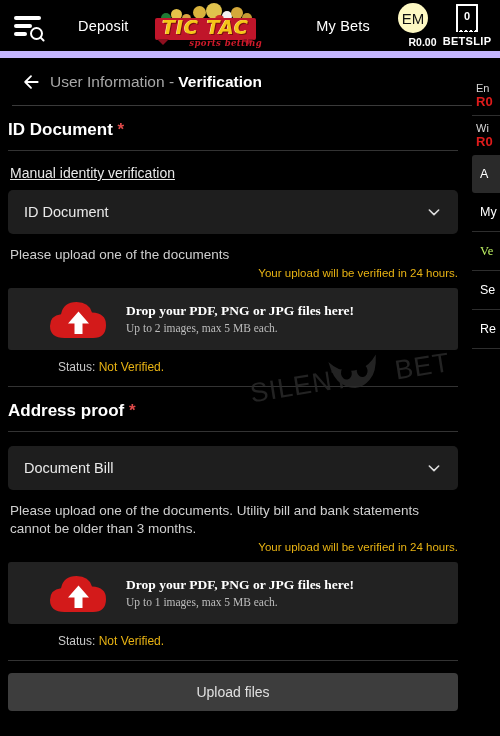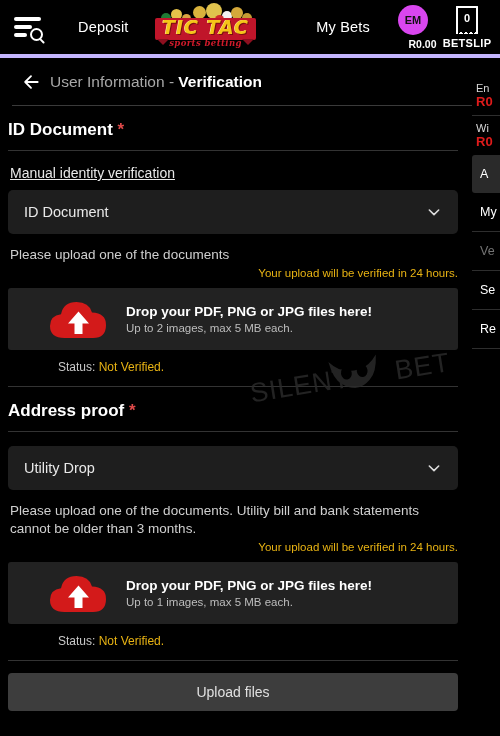--- a/index.html
+++ b/index.html
@@ -8,21 +8,21 @@
     background: #000;
     font-family: "Liberation Sans", sans-serif;
     overflow: hidden;
   }
   #app { position: relative; width: 500px; height: 736px; background: #000; }
 
   
   .topbar {
     position: absolute; top: 0; left: 0; width: 500px; height: 58px;
     background: #000; display: flex; align-items: center;
-    border-bottom: 4px solid #c4b5fd;
+    border-bottom: 7px solid #c4b5fd;
   }
   .menu-search { width: 56px; height: 58px; display: flex; align-items: center; justify-content: center; }
   .ms-glyph { position: relative; width: 28px; height: 24px; }
   .ms-bar { position: absolute; left: 0; height: 4px; background: #fff; border-radius: 2px; }
   .ms-bar.b1 { top: 2px; width: 27px; }
   .ms-bar.b2 { top: 10px; width: 18px; }
   .ms-bar.b3 { top: 18px; width: 13px; }
   .ms-mag {
     position: absolute; right: -1px; bottom: -2px; width: 13px; height: 13px;
     border: 2.4px solid #fff; border-radius: 50%; background: #000;
@@ -56,34 +56,34 @@
   .logo-banner::before { left: 2px; }
   .logo-banner::after { right: 2px; }
   .logo-text {
     position: absolute; top: 13px; left: 0; width: 113px;
     text-align: center; font-family: "DejaVu Sans", sans-serif;
     font-size: 19px; font-weight: 700; font-style: italic;
     color: #f5c518; letter-spacing: 1px;
     text-shadow: 1px 1px 0 #7a1010, -0.5px -0.5px 0 #fff6c0;
   }
   .logo-sub {
-    position: absolute; top: 35px; left: 0; width: 113px; text-align: center;
+    position: absolute; top: 35px; left: 0; width: 113px; text-align: right;
     font-family: "DejaVu Serif", serif; font-style: italic; font-weight: 700;
     font-size: 8.5px; color: #d11a2a; letter-spacing: .4px;
   }
 
   
   .avatar-box {
     width: 54px; display: flex; flex-direction: column; align-items: center; justify-content: center;
     margin-left: 10px;
   }
   .avatar {
-    width: 30px; height: 30px; border-radius: 50%; background: #d946ef;
+    width: 30px; height: 30px; border-radius: 50%; background: #fef9c3;
     display: flex; align-items: center; justify-content: center;
-    font-size: 11px; font-weight: 700; color: #111;
+    font-size: 15px; font-weight: 400; color: #111;
   }
   .avatar-bal { font-size: 10.5px; color: #fff; margin-top: 3px; font-weight: 600; padding-left: 19px; }
 
   .betslip-box {
     width: 54px; display: flex; flex-direction: column; align-items: center; justify-content: center;
     margin-right: 6px;
   }
   .slip-icon { position: relative; width: 22px; height: 28px; }
   .slip-body {
     position: absolute; inset: 0; border: 2px solid #fff; border-bottom: none;
@@ -138,21 +138,21 @@
   .warn-text { font-size: 11.5px; color: #e8b313; padding: 3px 0 0 2px; text-align: right; }
 
   .drop-zone {
     width: 450px; height: 62px; background: #222; border-radius: 3px;
     display: flex; align-items: center; margin-top: 9px; cursor: pointer;
   }
   .cloud {
     position: relative; width: 62px; height: 42px; margin-left: 40px; flex: 0 0 auto;
   }
   .cloud svg { width: 62px; height: 42px; display: block; }
-  .drop-txt { margin-left: 16px; }
+  .drop-txt { margin-left: 16px; font-family: Liberation Serif, serif; }
   .drop-main { font-size: 13.5px; font-weight: 700; color: #fff; }
   .drop-sub { font-size: 11.5px; color: #bdbdbd; margin-top: 3px; }
 
   .status-line { font-size: 12px; color: #c9c9c9; padding: 10px 0 0 2px; margin-left: 48px; }
   .status-line .val { color: #e8b313; }
 
   .divider { height: 1px; background: #333; margin-top: 12px; }
 
   .upload-btn {
     width: 450px; height: 38px; background: #3d3d3d; border-radius: 4px;
@@ -168,21 +168,21 @@
   }
   .bal-block { padding: 6px 0 6px 0; text-align: left; }
   .bal-label { font-size: 11px; color: #d8d8d8; white-space: nowrap; padding-left: 4px; }
   .bal-amt { font-size: 13px; color: #e01b1b; font-weight: 700; white-space: nowrap; padding-left: 4px; }
   .sb-sep { height: 1px; background: #2e2e2e; }
   .sb-item {
     height: 38px; display: flex; align-items: center; padding-left: 8px;
     font-size: 12.5px; color: #fff; white-space: nowrap; cursor: pointer;
   }
   .sb-item.active-bg { background: #2a2a2a; border-radius: 3px 0 0 3px; }
-  .sb-item.red { color: #737373; }
+  .sb-item.red { color: #bef264; font-family: Liberation Serif, serif; }
 
   
   .watermark {
     position: absolute; left: 250px; top: 352px; width: 210px; height: 62px;
     transform: rotate(-9deg); pointer-events: none; opacity: .82;
   }
   .wm-text {
     position: absolute; top: 10px; left: 0; width: 210px;
     font-size: 27px; font-weight: 400; color: #2b2b2b;
     letter-spacing: 1px; font-family: "Liberation Sans", sans-serif;
@@ -290,21 +290,21 @@
 
     <div class="divider"></div>
 
     <div class="section-title"><span>Address proof</span>
       <span class="req">*</span>
     </div>
 
     <div style="height:14px"></div>
 
     <div class="select-box">
-      <span class="select-val">Utility Drop</span>
+      <span class="select-val">Document Bill</span>
       <span class="chev">
         <svg viewBox="0 0 24 24">
             <path d="M5 9l7 7 7-7" stroke="#dcdcdc" stroke-width="2.4" fill="none" stroke-linecap="round" stroke-linejoin="round"></path>
           </svg>
       </span>
     </div>
 
     <div class="help-text">Please upload one of the documents. Utility bill and bank statements cannot be older than 3 months.</div>
     <div class="warn-text">Your upload will be verified in 24 hours.</div>
 

